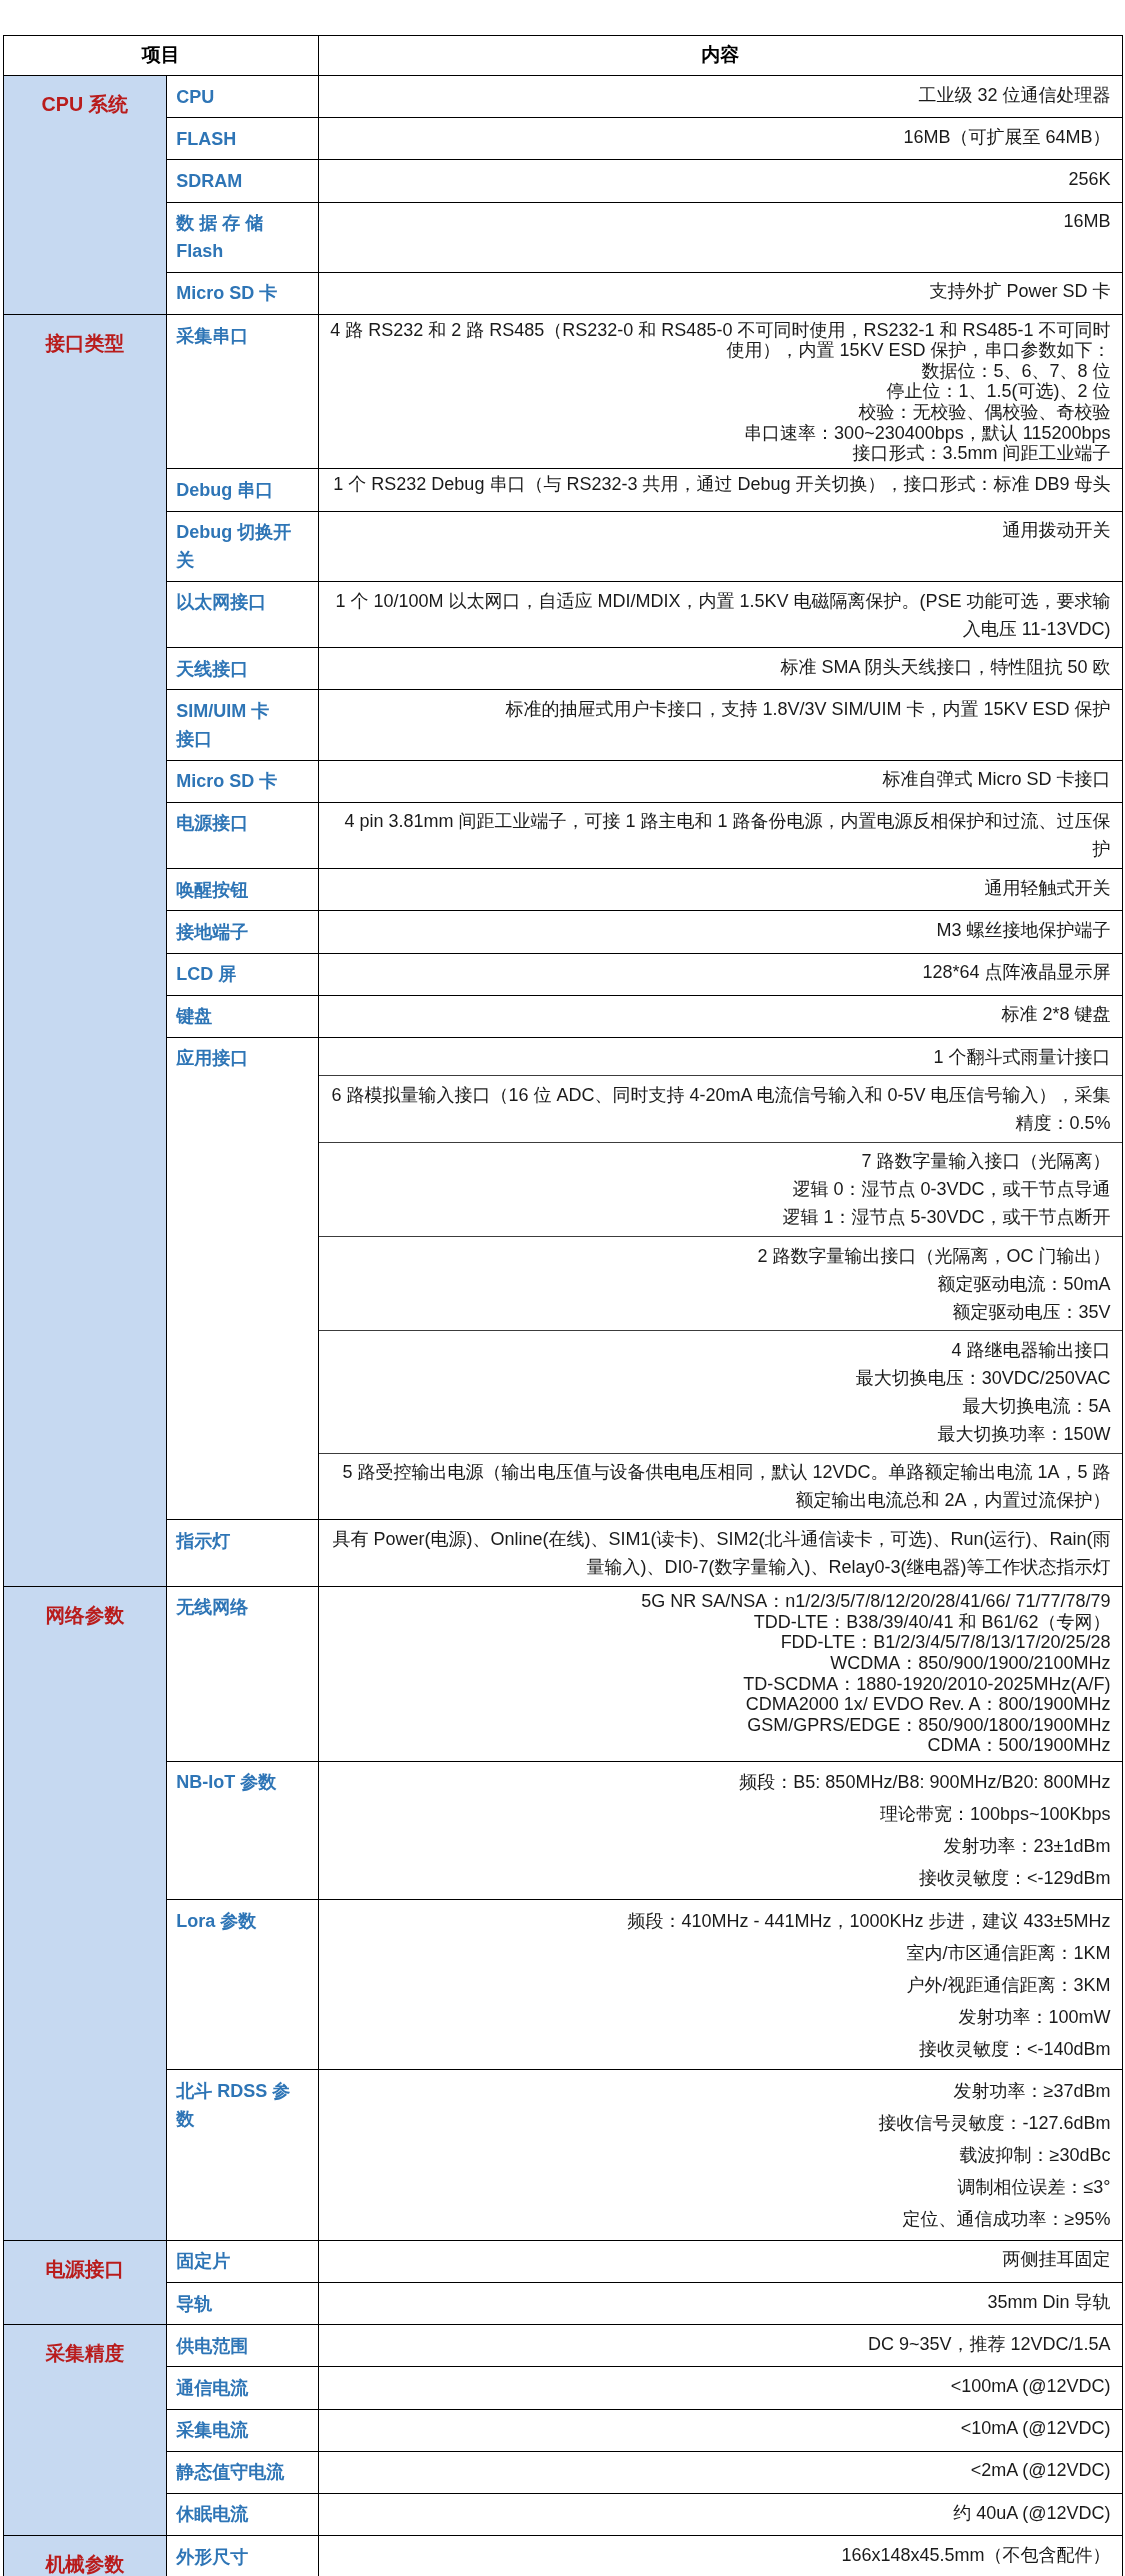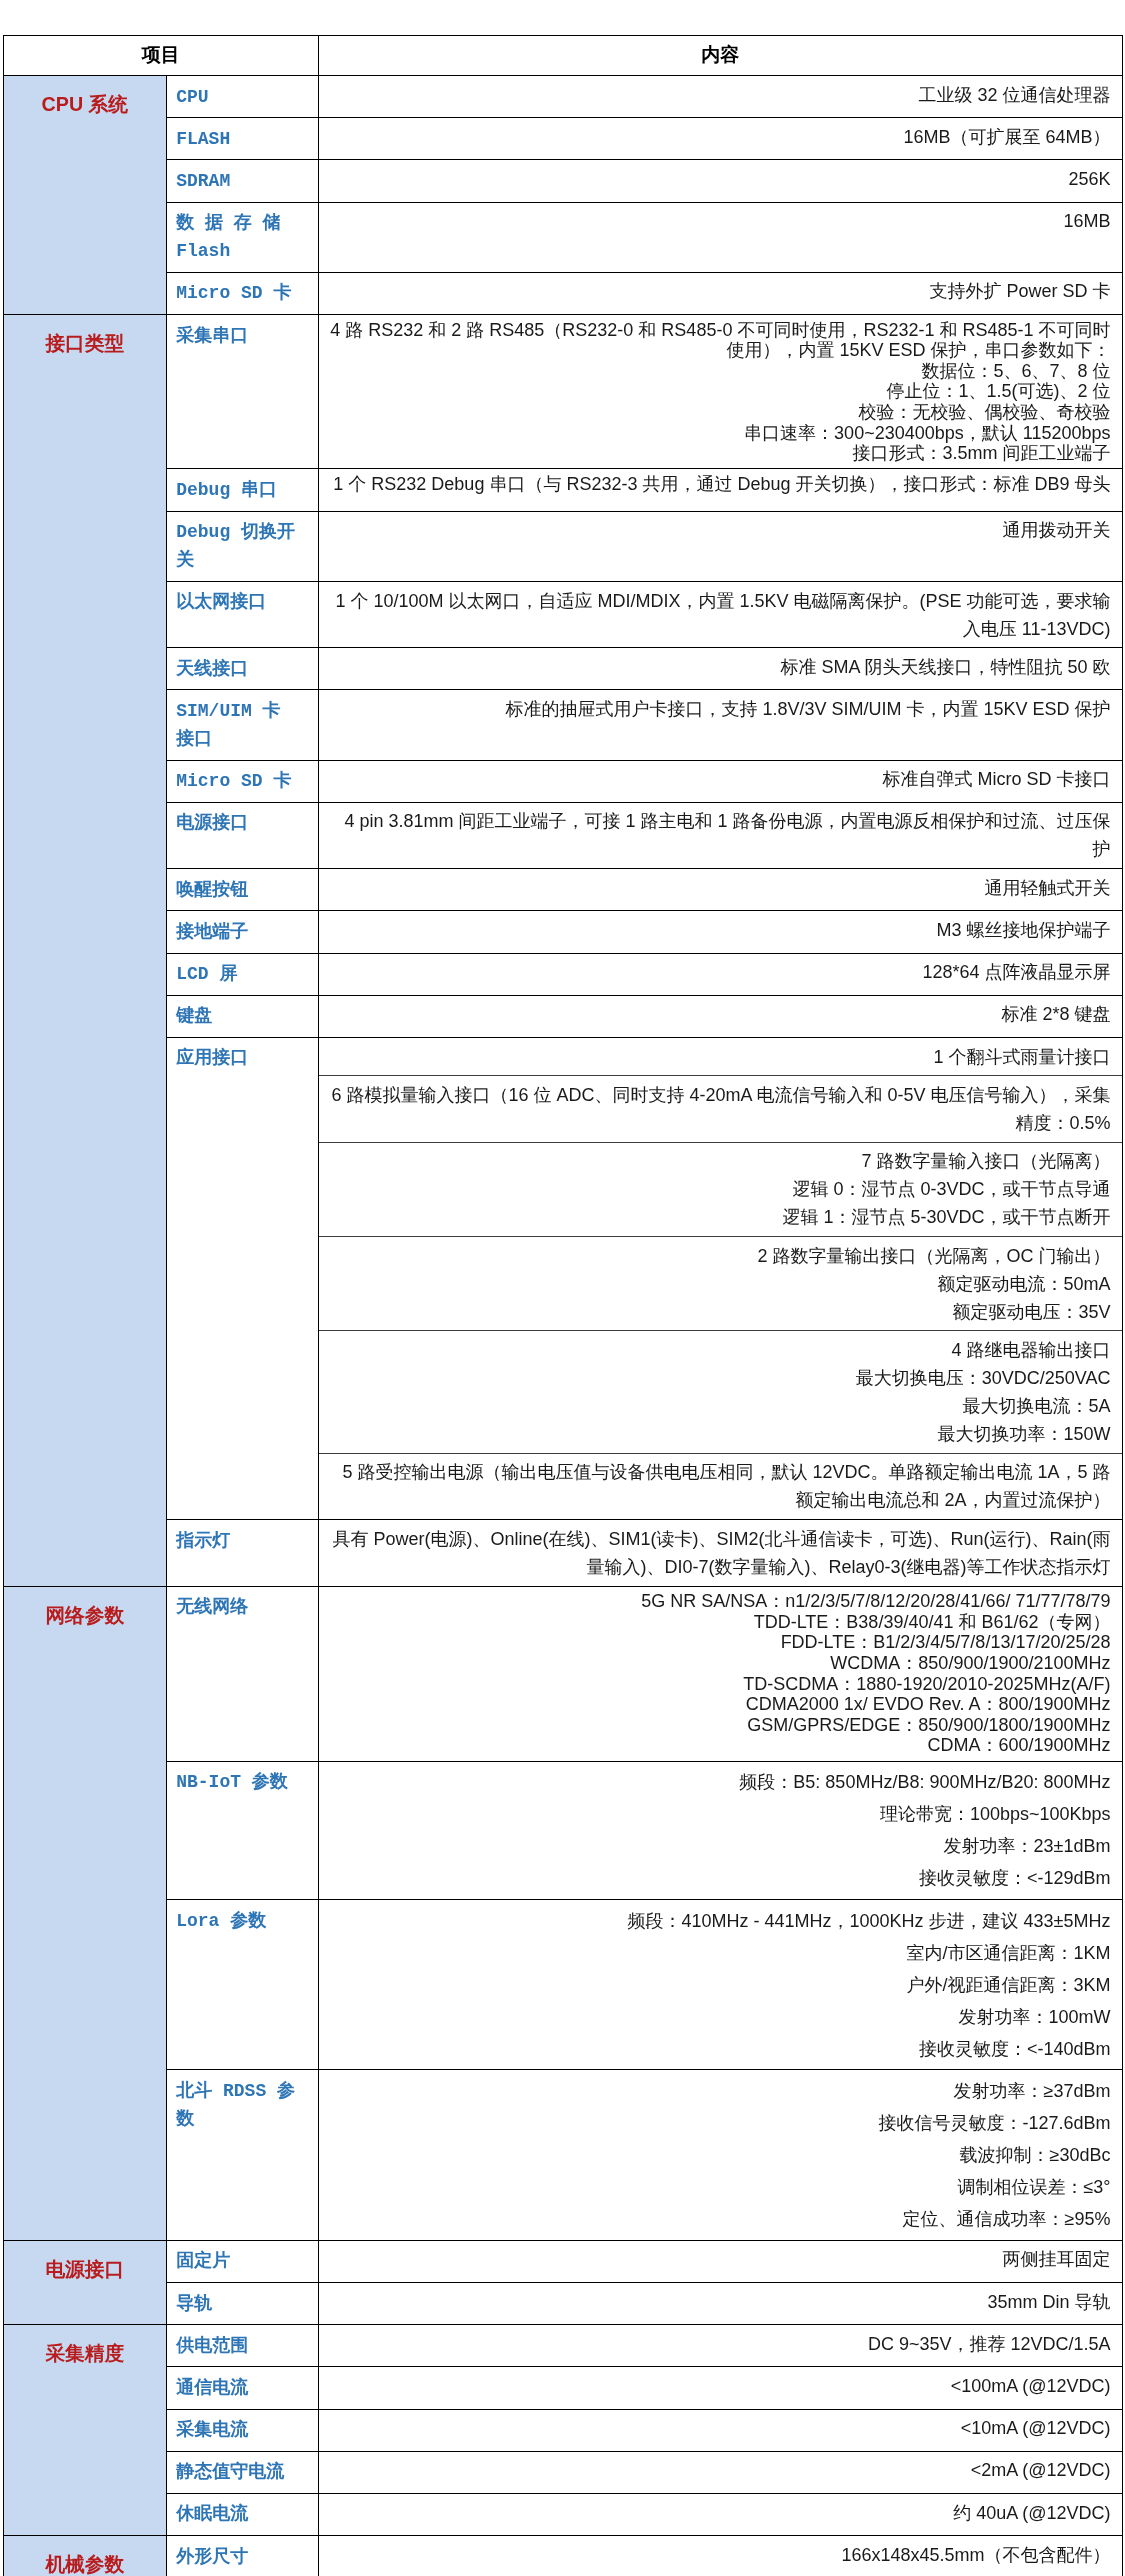--- a/index.html
+++ b/index.html
@@ -17,21 +17,21 @@
   table.spec col.c2{width:152px;}
   th,td{border:1.9px solid var(--border-dark);box-sizing:border-box;}
   th{background:#ffffff;font-size:19px;font-weight:bold;text-align:center;padding:6.6px 3.8px;color:#000;}
   td.group{
     background:var(--group-bg);
     font-size:19.7px;font-weight:bold;color:#b91c1c;
     text-align:center;vertical-align:top;padding:15px 5.6px 5.6px 5.6px;
   }
   td.label{
     color:var(--label-color);font-size:18px;font-weight:bold;
-    vertical-align:top;padding:6.6px 9.4px;text-align:justify;font-family:Liberation Mono, monospace;
+    vertical-align:top;padding:6.6px 9.4px;text-align:justify;
   }
   td.label .lline{line-height:28px;}
   td.content{vertical-align:top;padding:0;font-size:18px;}
   .block{padding:4.7px 11.3px;text-align:right;}
   .block + .block{border-top:0.9px solid var(--border-thin);}
   .line{line-height:28px;}
   td.content.tight .line{line-height:20.6px;}
   td.content.loose .line{line-height:32px;}
 </style>
 </head>
@@ -280,21 +280,21 @@
           </td>
           <td class="content tight">
             <div class="block">
               <div class="line">5G NR SA/NSA：n1/2/3/5/7/8/12/20/28/41/66/ 71/77/78/79</div>
               <div class="line">TDD-LTE：B38/39/40/41 和 B61/62（专网）</div>
               <div class="line">FDD-LTE：B1/2/3/4/5/7/8/13/17/20/25/28</div>
               <div class="line">WCDMA：850/900/1900/2100MHz</div>
               <div class="line">TD-SCDMA：1880-1920/2010-2025MHz(A/F)</div>
               <div class="line">CDMA2000 1x/ EVDO Rev. A：800/1900MHz</div>
               <div class="line">GSM/GPRS/EDGE：850/900/1800/1900MHz</div>
-              <div class="line">CDMA：600/1900MHz</div>
+              <div class="line">CDMA：500/1900MHz</div>
             </div>
           </td>
         </tr>
         <tr>
           <td class="label">
             <div class="lline">NB-IoT 参数</div>
           </td>
           <td class="content loose">
             <div class="block">
               <div class="line">频段：B5: 850MHz/B8: 900MHz/B20: 800MHz</div>

